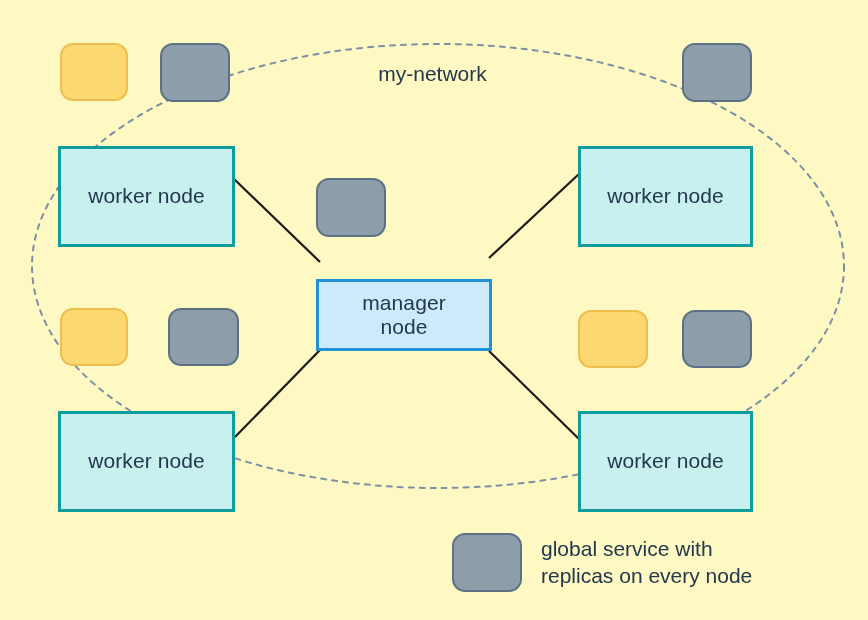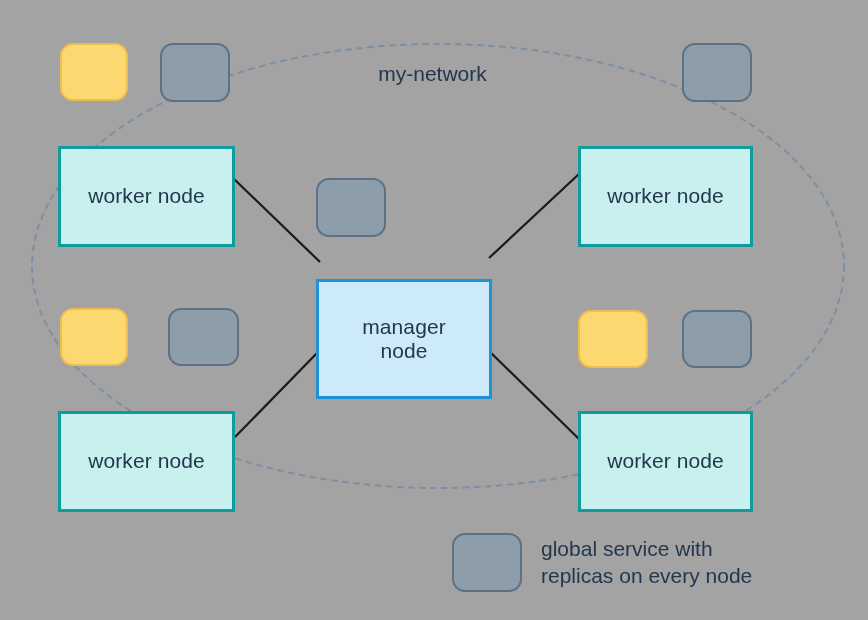--- a/index.html
+++ b/index.html
@@ -7,21 +7,21 @@
     padding: 0;
     background: #ffffff;
   }
   body {
     font-family: "Liberation Sans", sans-serif;
   }
   #canvas {
     position: relative;
     width: 868px;
     height: 620px;
-    background: #a3a3a3;
+    background: #fef9c3;
     overflow: hidden;
   }
   #net-svg {
     position: absolute;
     left: 0;
     top: 0;
     width: 868px;
     height: 620px;
   }
   .node-box {
@@ -117,21 +117,21 @@
   <div class="service-chip chip-global" style="left:682px; top:310px; width:70px; height:58px;"></div>
 
   <div class="node-box worker-node" style="left:58px; top:122px; width:177px; height:101px;">worker node</div>
 
   <div class="node-box worker-node" style="left:578px; top:122px; width:175px; height:101px;">worker node</div>
 
   <div class="node-box worker-node" style="left:58px; top:387px; width:177px; height:101px;">worker node</div>
 
   <div class="node-box worker-node" style="left:578px; top:387px; width:175px; height:101px;">worker node</div>
 
-  <div class="node-box manager-node" style="left:316px; top:255px; width:176px; height:120px; padding:0 32px;">manager node</div>
+  <div class="node-box manager-node" style="left:316px; top:255px; width:176px; height:72px; padding:0 32px;">manager node</div>
 
 
   <div class="legend-row" style="left:428px; top:533px;padding-left:24px;">
     <div class="legend-swatch chip-global" style="width:70px; height:59px; border:2px solid #5c7184;"></div>
     <div class="legend-text" style="margin-left:19px;">global service with
 replicas on every node</div>
   </div>
 
 </div>
 

